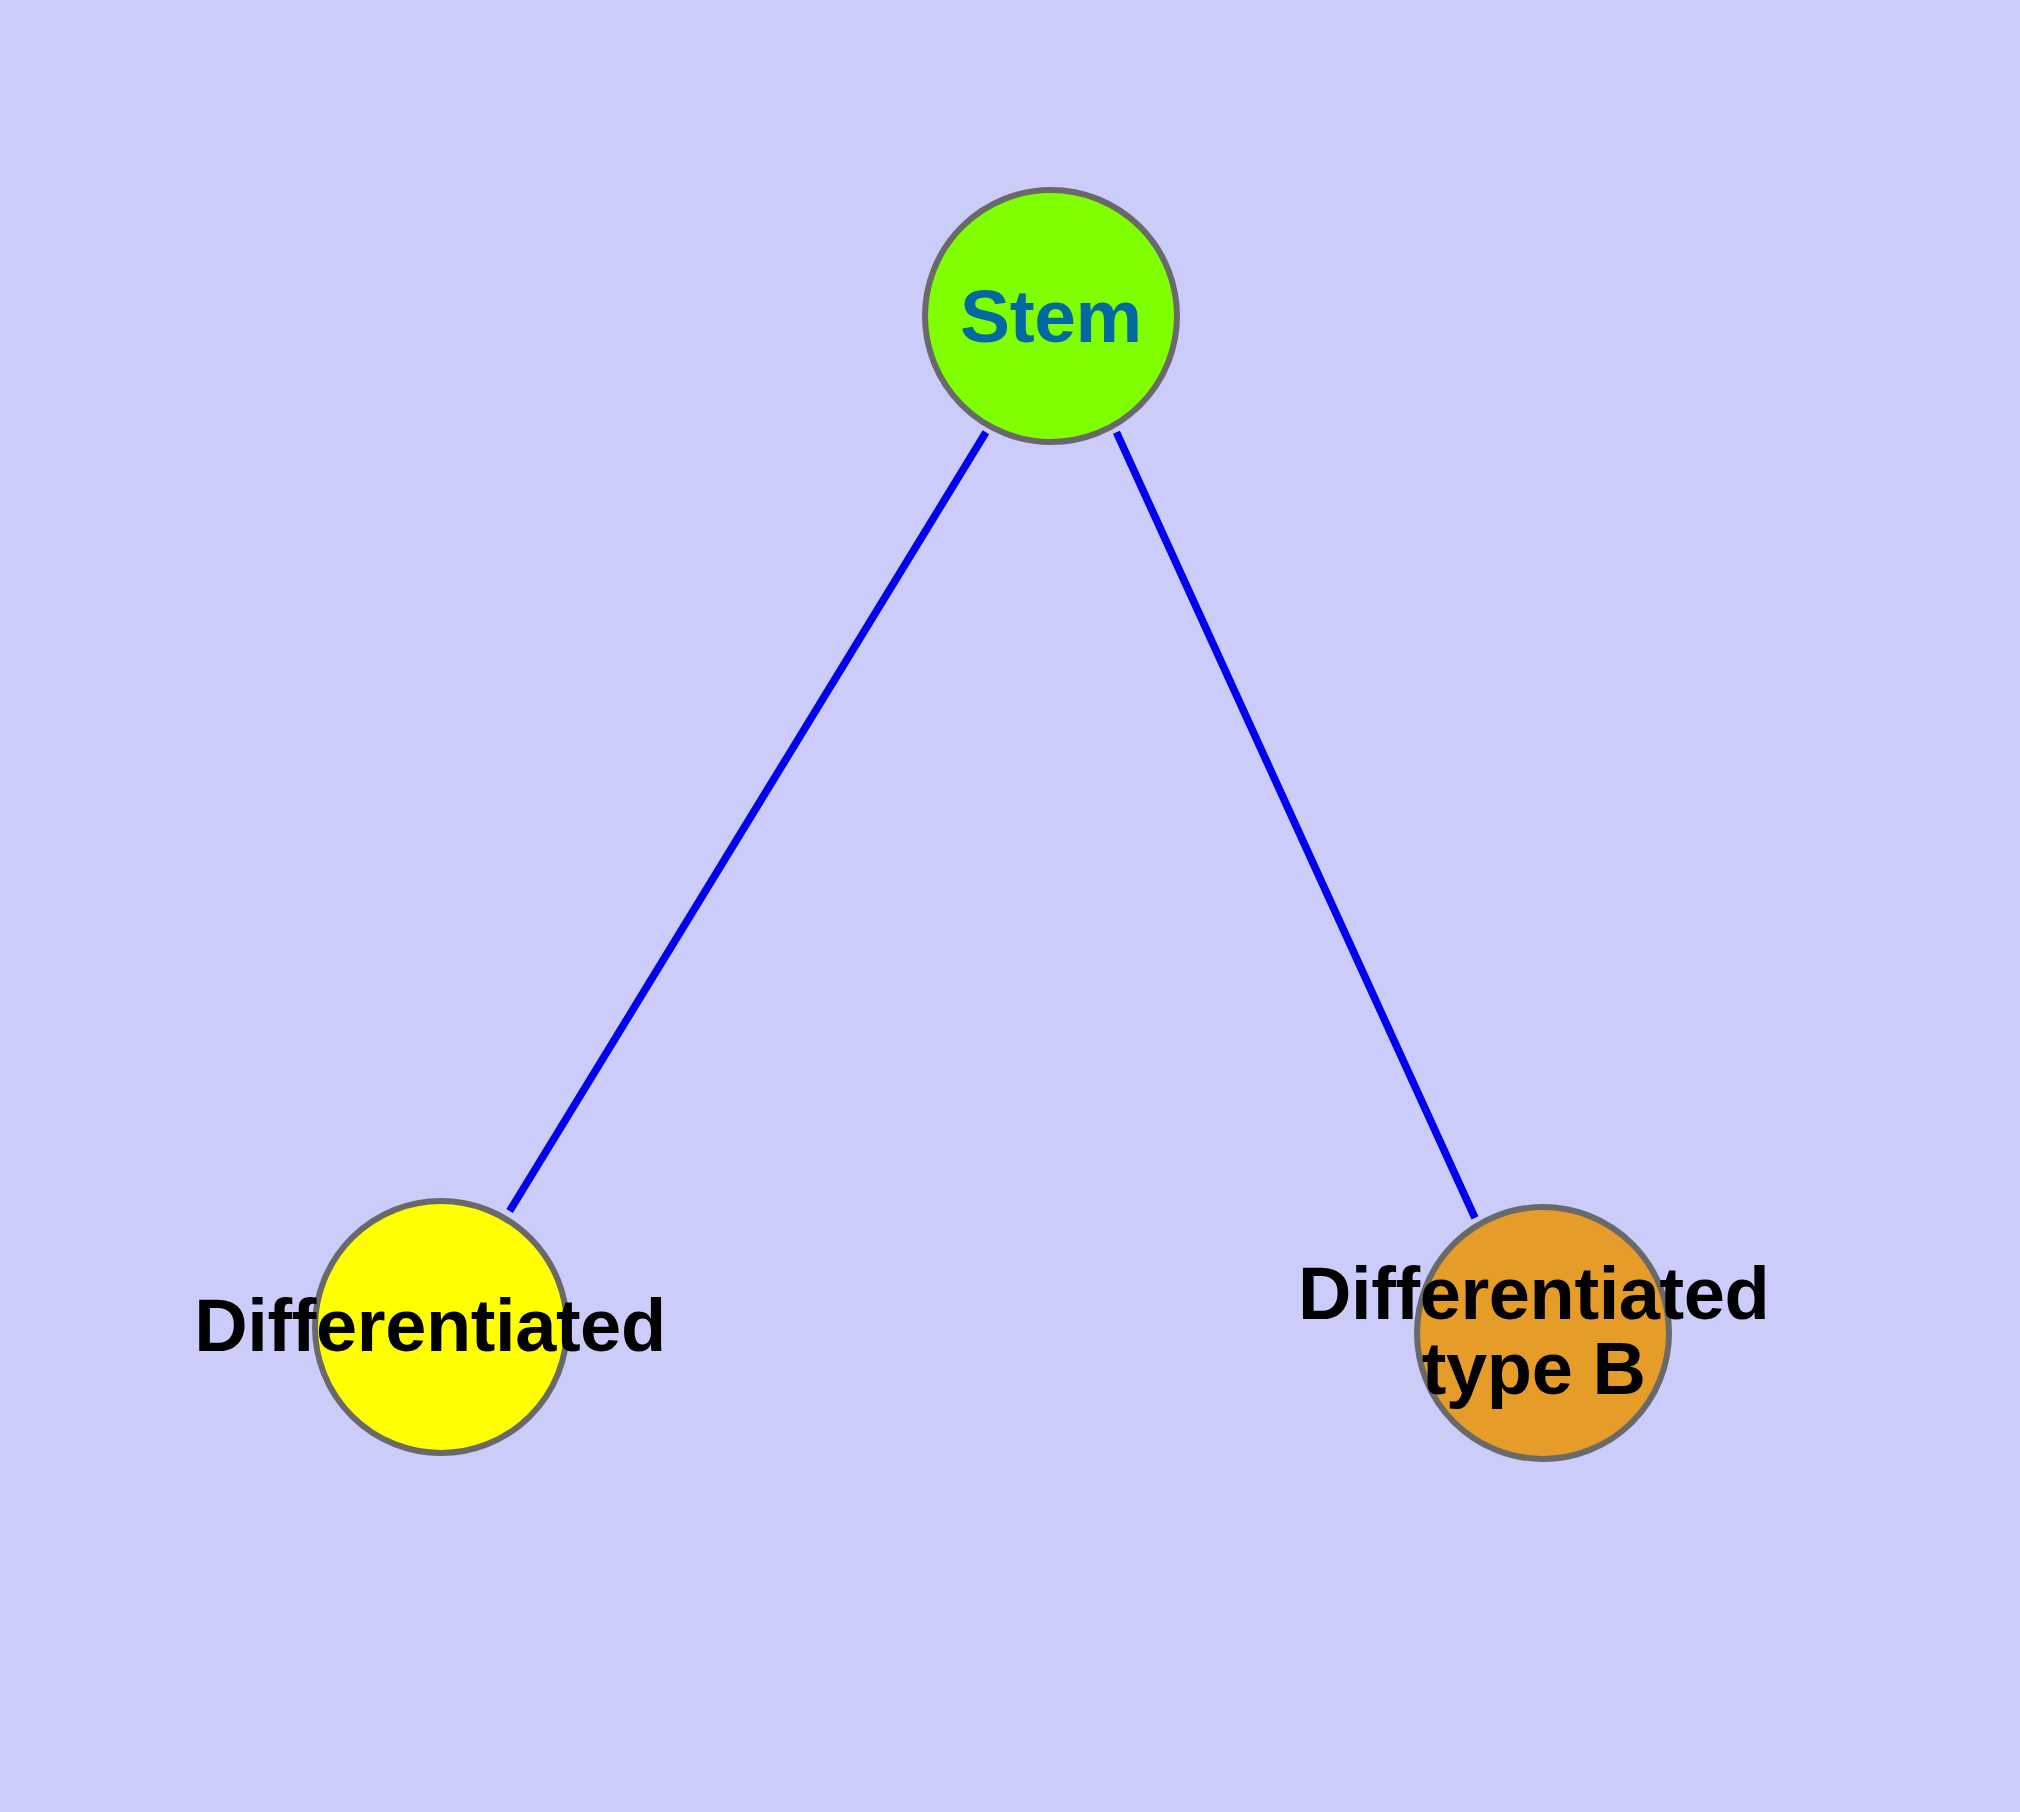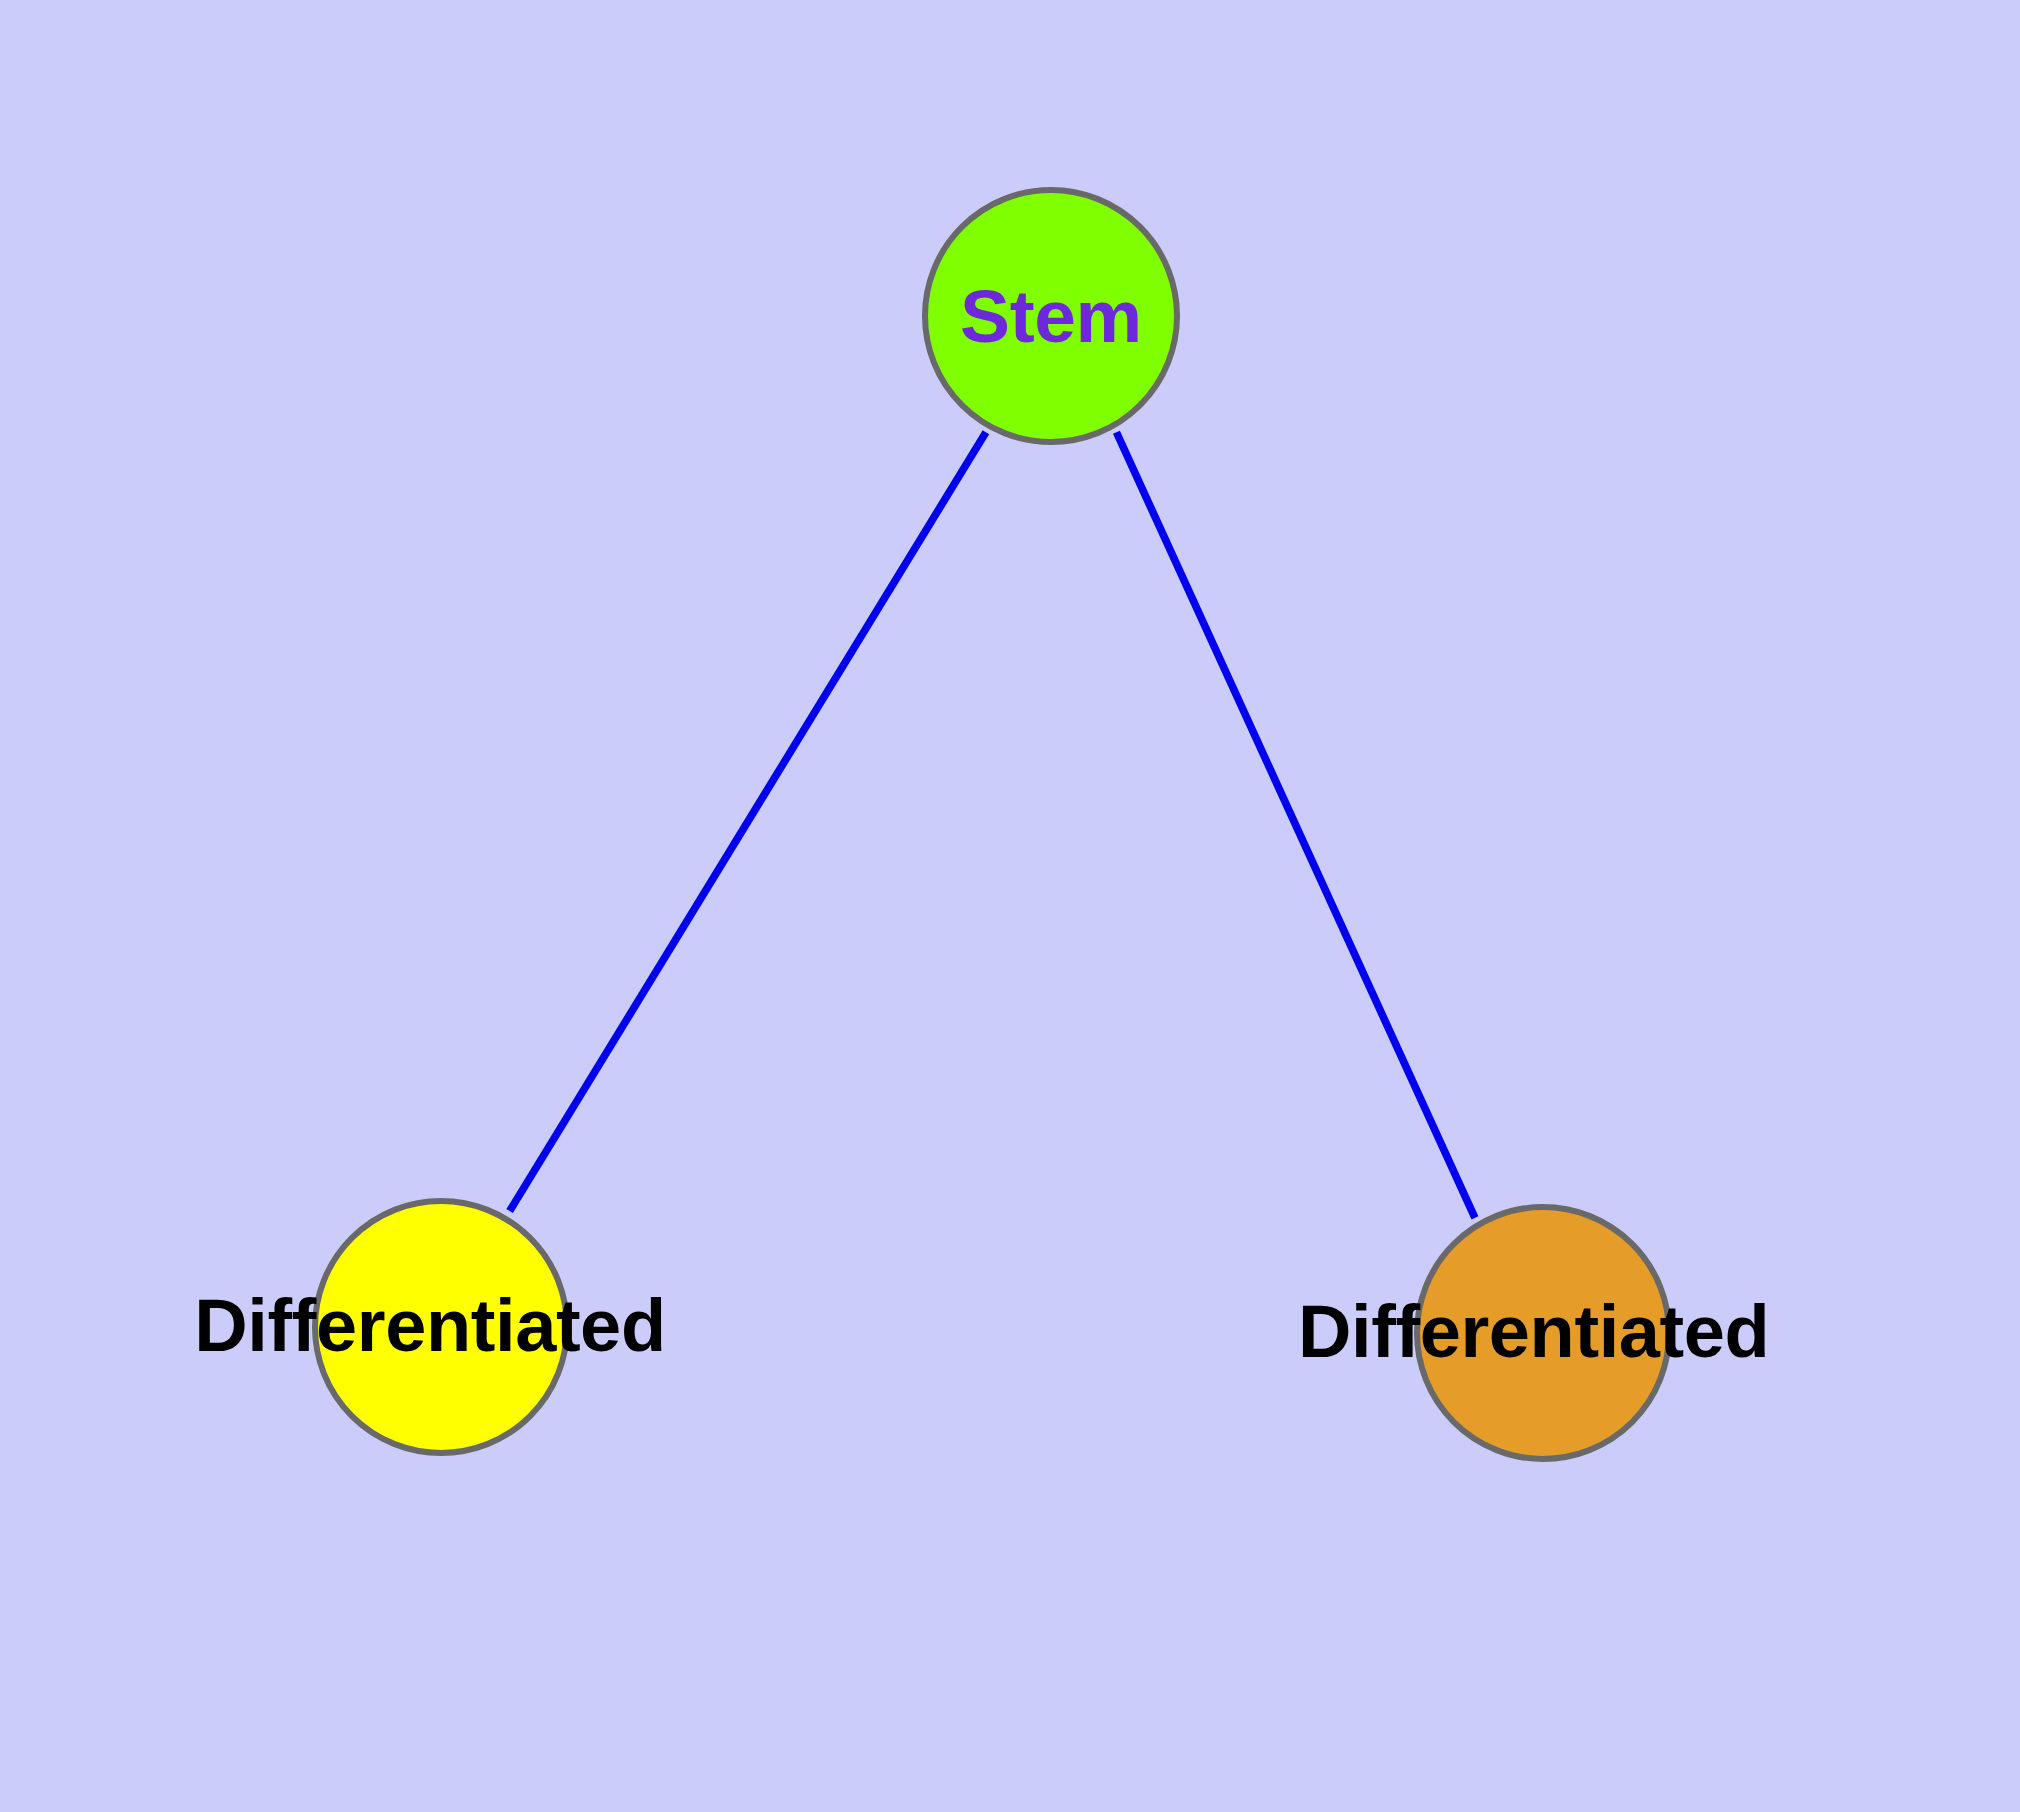--- a/index.html
+++ b/index.html
@@ -98,33 +98,34 @@
 
 <div id="graph-canvas" style="background: rgb(204, 204, 250);">
 
   <svg id="edge-layer" viewBox="0 0 2384 2138" xmlns="http://www.w3.org/2000/svg">
     <line id="edge-stem-diff-a" x1="1163" y1="510" x2="601" y2="1429" stroke="#0000ee" stroke-width="9" stroke-linecap="butt"></line>
     <line id="edge-stem-diff-b" x1="1317" y1="510" x2="1740" y2="1437" stroke="#0000ee" stroke-width="9" stroke-linecap="butt"></line>
   </svg>
 
   <div class="node" id="node-stem" style="left: 922px; top: 187px; width: 258px; height: 258px;">
     <span class="node-circle" style="background: rgb(128, 255, 0); border: 6px solid rgb(105, 105, 105);"></span>
-    <span class="node-label" style="color: #6d28d9;">
+    <span class="node-label" style="color: #0369a1;">
       <span class="label-line">Stem</span>
     </span>
   </div>
 
   <div class="node" id="node-diff-a" style="left: 312px; top: 1198px; width: 258px; height: 258px;">
     <span class="node-circle" style="background: rgb(255, 255, 0); border: 6px solid rgb(105, 105, 105);"></span>
     <span class="node-label" style="color: rgb(0, 0, 0);">
       <span class="label-line">Differentiated</span>
     </span>
   </div>
 
   <div class="node" id="node-diff-b" style="left: 1414px; top: 1204px; width: 258px; height: 258px;">
     <span class="node-circle" style="background: rgb(230, 156, 40); border: 6px solid rgb(105, 105, 105);"></span>
     <span class="node-label" style="color: rgb(0, 0, 0);">
       <span class="label-line">Differentiated</span>
+      <span class="label-line">type B</span>
     </span>
   </div>
 
 </div>
 
 
 </body></html>

